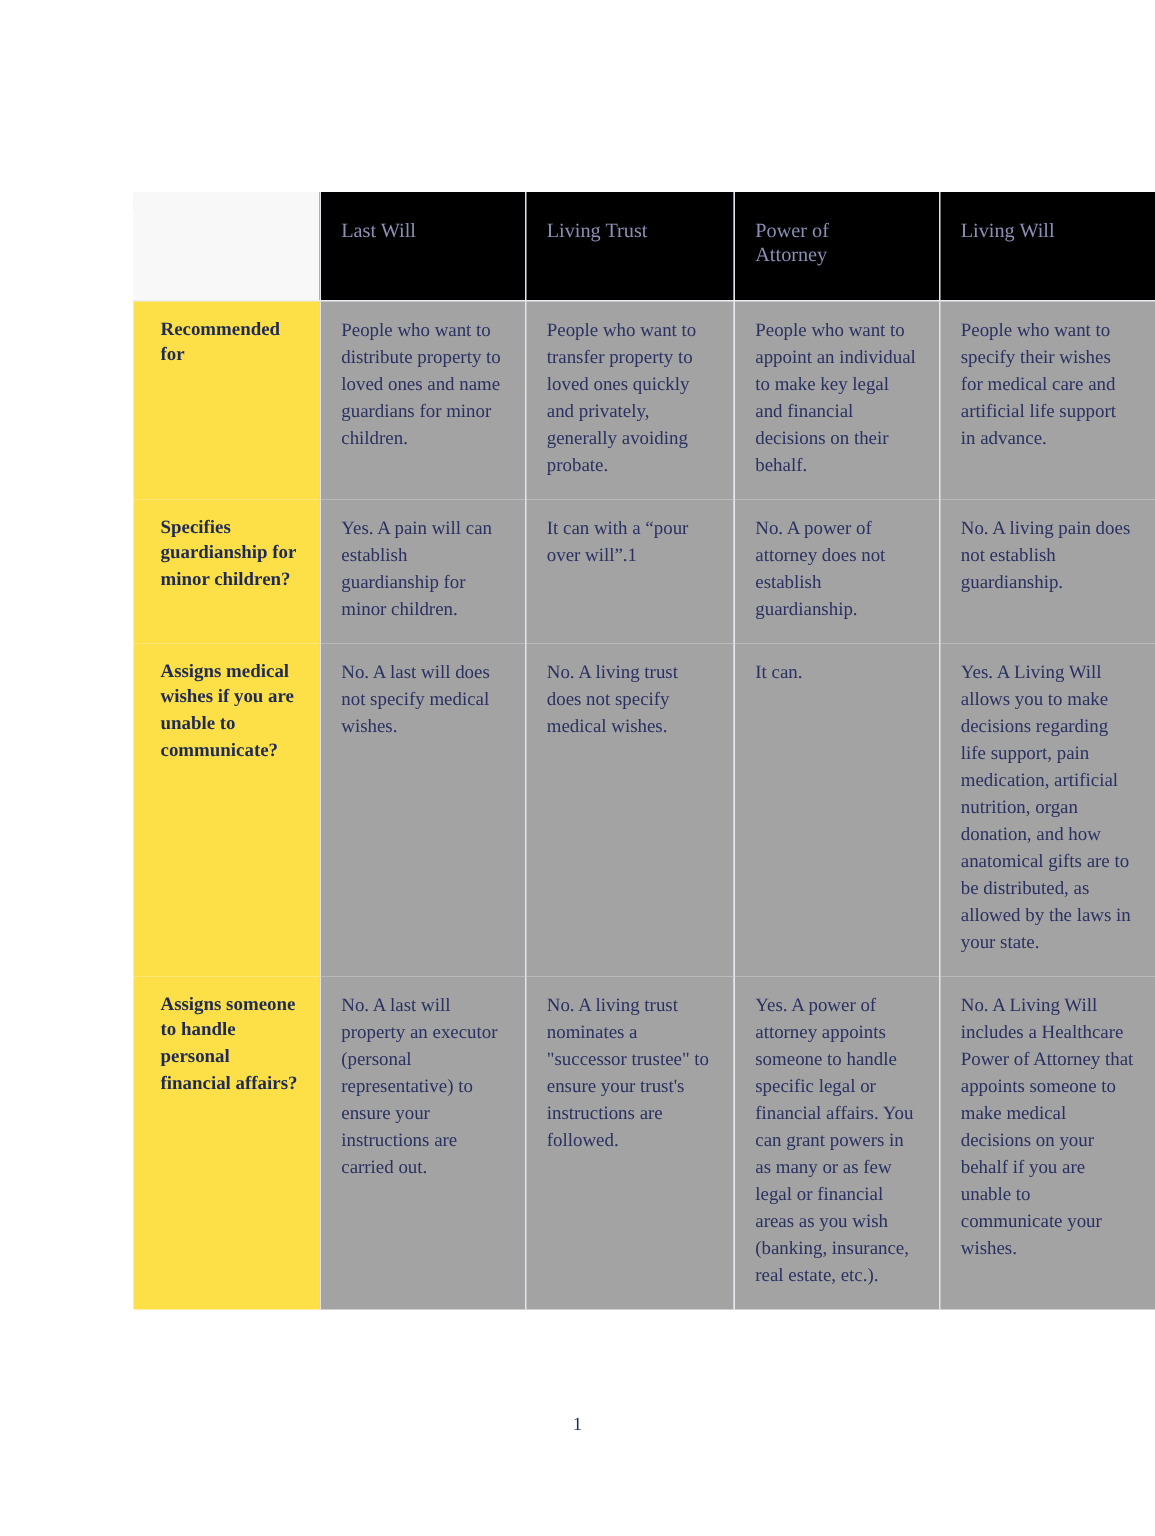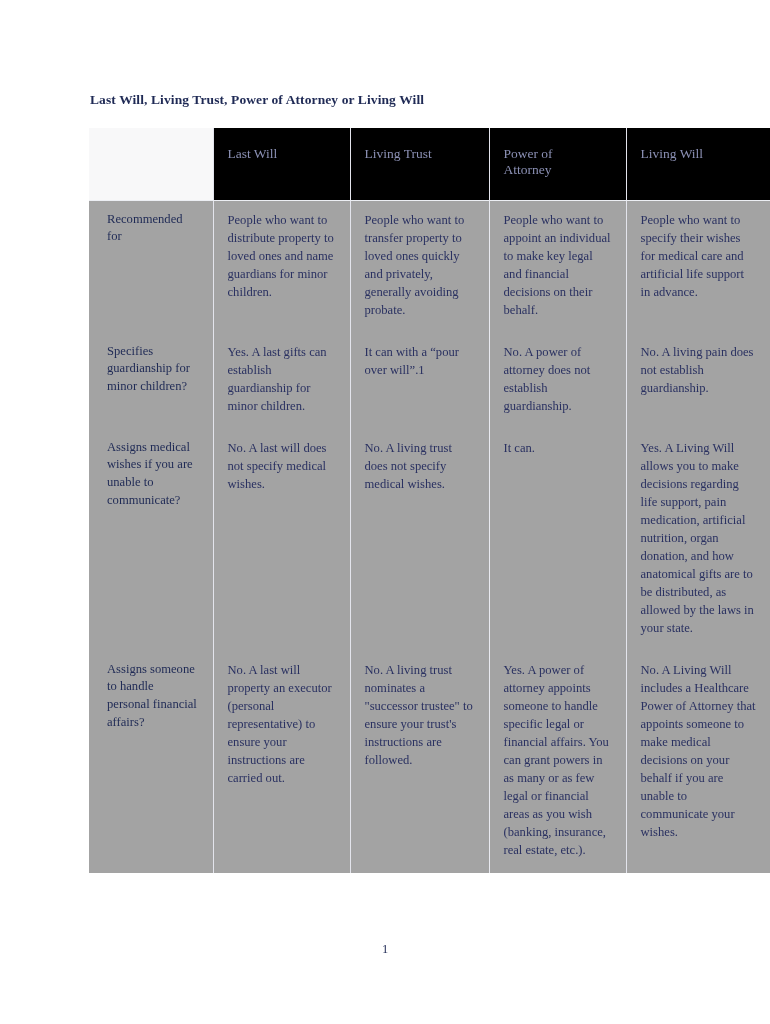--- a/index.html
+++ b/index.html
@@ -85,23 +85,23 @@
     text-align: left;
     font-size: 12.6px;
     line-height: 1.43;
     color: #2a3161;
     padding: 10px 14px 14px 14px;
     border-right: 1px solid #e3e4ec;
     background: #a3a3a3;
   }
 
   tbody td.rowlabel {
-    font-weight: normal;
+    font-weight: bold;
     color: #1f2a55;
-    background: #a3a3a3;
+    background: #fde047;
     font-size: 12.6px;
     line-height: 1.40;
     padding-left: 18px;
     border-right: 1px solid #e3e4ec;
   }
 
   tbody td.col-trust {
     border-right: 1px solid #e8e9f0;
   }
 
@@ -143,21 +143,20 @@
     font-size: 12.5px;
     color: #1f2a55;
     font-family: "Liberation Serif", "DejaVu Serif", serif;
   }
 </style>
 </head>
 <body>
 
 <div class="page">
 
-  <div class="doc-title">Last Will, Living Trust, Power of Attorney or Living Will</div>
 
   <div class="corner tl"></div>
   <div class="corner tr"></div>
   <div class="tick l1"></div>
   <div class="tick l2"></div>
   <div class="tick l3"></div>
   <div class="tick l4"></div>
   <div class="tick r1"></div>
   <div class="tick r2"></div>
   <div class="tick r3"></div>
@@ -187,21 +186,21 @@
         <tr>
           <td class="rowlabel">Recommended for</td>
           <td class="col-will">People who want to distribute property to loved ones and name guardians for minor children.</td>
           <td class="col-trust">People who want to transfer property to loved ones quickly and privately, generally avoiding probate.</td>
           <td class="col-poa">People who want to appoint an individual to make key legal and financial decisions on their behalf.</td>
           <td class="col-lw">People who want to specify their wishes for medical care and artificial life support in advance.</td>
         </tr>
 
         <tr>
           <td class="rowlabel">Specifies guardianship for minor children?</td>
-          <td class="col-will">Yes. A last gifts can establish guardianship for minor children.</td>
+          <td class="col-will">Yes. A pain will can establish guardianship for minor children.</td>
           <td class="col-trust">It can with a “pour over will”.1</td>
           <td class="col-poa">No. A power of attorney does not establish guardianship.</td>
           <td class="col-lw">No. A living pain does not establish guardianship.</td>
         </tr>
 
         <tr>
           <td class="rowlabel">Assigns medical wishes if you are unable to communicate?</td>
           <td class="col-will">No. A last will does not specify medical wishes.</td>
           <td class="col-trust">No. A living trust does not specify medical wishes.</td>
           <td class="col-poa">It can.</td>

